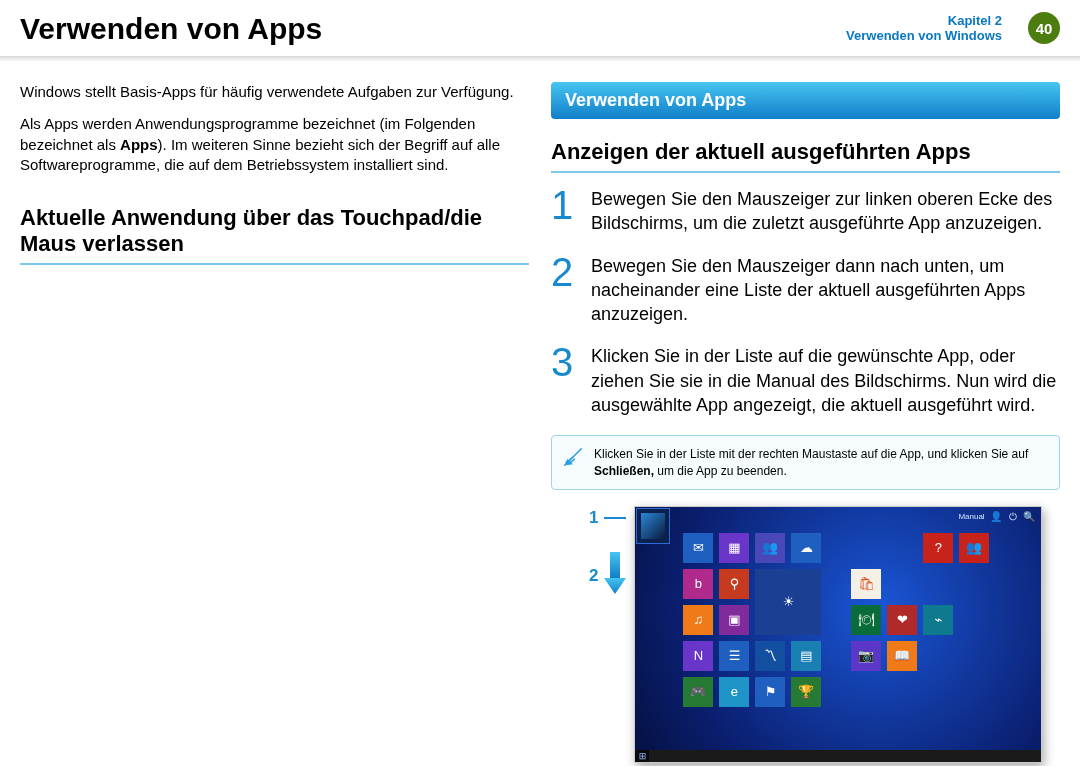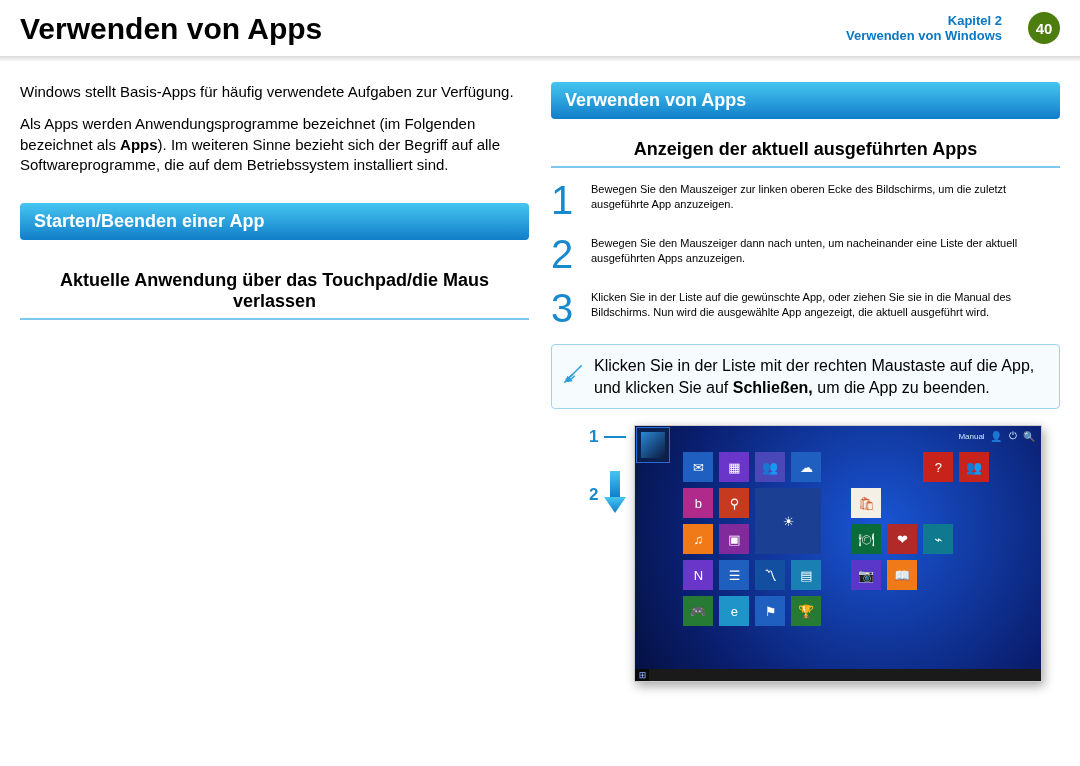--- a/index.html
+++ b/index.html
@@ -66,26 +66,25 @@
     background: linear-gradient(to bottom, #46c5f1, #117ec9);
     color: #fff;
     font-weight: 700;
     font-size: 18px;
     padding: 8px 14px;
     border-radius: 4px;
     margin: 28px 0 12px 0;
   }
   .col.right .banner { margin-top: 0; }
   .subhead {
-    font-size: 18px;
+    font-size: 22px;
     font-weight: 700;
     border-bottom: 2px solid #7fc8ed;
     padding-bottom: 6px;
     margin: 30px 0 14px 0;
-    text-align: center;
   }
   .col.right .subhead { margin-top: 20px; }
   .close-icon {
     display: inline-flex;
     width: 18px; height: 18px;
     background: #333;
     color: #fff;
     align-items: center;
     justify-content: center;
     font-size: 13px;
@@ -100,32 +99,32 @@
     margin-bottom: 18px;
   }
   .step-num {
     color: #1689cf;
     font-size: 40px;
     font-weight: 400;
     line-height: 0.9;
     min-width: 26px;
   }
   .step-text {
-    font-size: 11px;
+    font-size: 18px;
     line-height: 1.35;
   }
   .note {
     border: 1px solid #9fd4ef;
     background: #f6fbfe;
     border-radius: 4px;
     padding: 10px 12px 10px 10px;
     display: flex;
     gap: 10px;
-    align-items: center;
-    font-size: 16px;
+    align-items: flex-start;
+    font-size: 12px;
     line-height: 1.35;
     margin-top: 6px;
     margin-bottom: 16px;
   }
   .note-icon {
     color: #2a9edc;
     flex: 0 0 22px;
   }
   .note-icon svg { width: 22px; height: 22px; }
 
@@ -231,21 +230,20 @@
 </div>
 
 <div class="columns">
 
   <div class="col left">
     <p class="para">Windows stellt Basis-Apps für häufig verwendete Aufgaben zur Verfügung.</p>
     <p class="para">
       <span>Als Apps werden Anwendungsprogramme bezeichnet (im Folgenden bezeichnet als </span><span class="b">Apps</span><span>). Im weiteren Sinne bezieht sich der Begriff auf alle Softwareprogramme, die auf dem Betriebssystem installiert sind.</span>
     </p>
 
-    <div class="banner">Starten/Beenden einer App</div>
 
     <h3 class="subhead">Aktuelle Anwendung über das Touchpad/die Maus verlassen</h3>
   </div>
 
   <div class="col right">
     <div class="banner">Verwenden von Apps</div>
     <h3 class="subhead">Anzeigen der aktuell ausgeführten Apps</h3>
 
     <div class="step">
       <div class="step-num">1</div>

